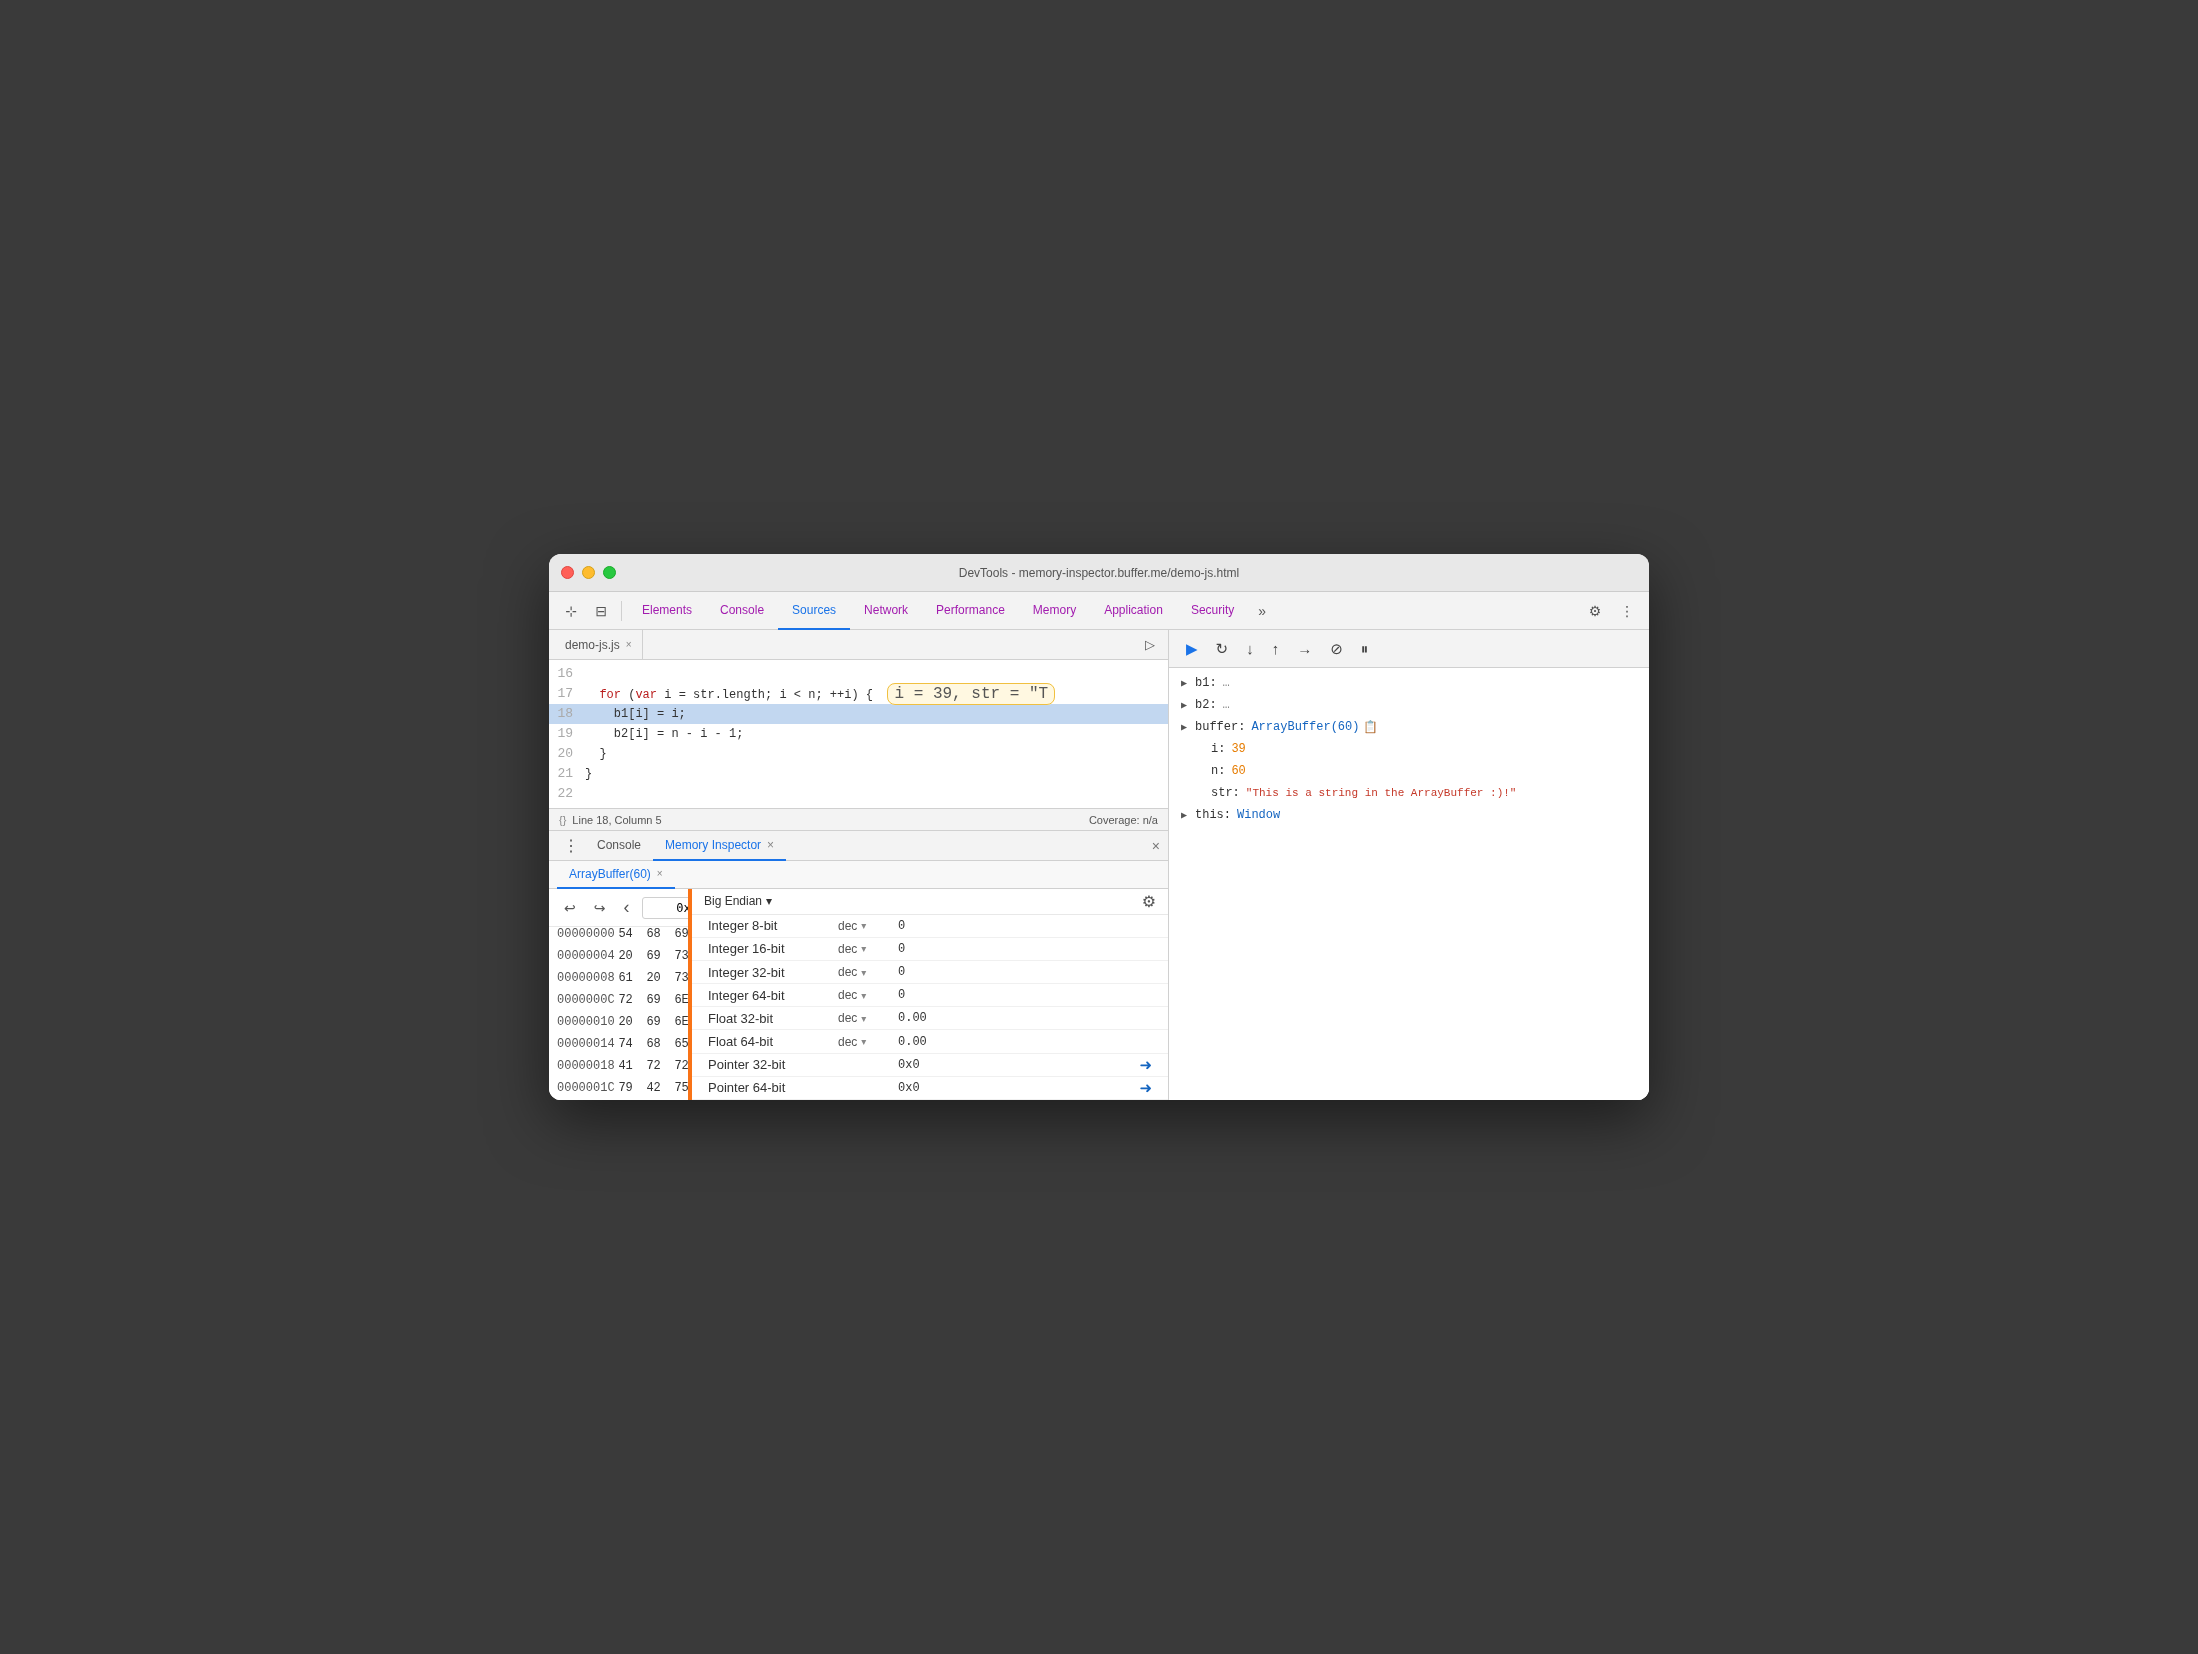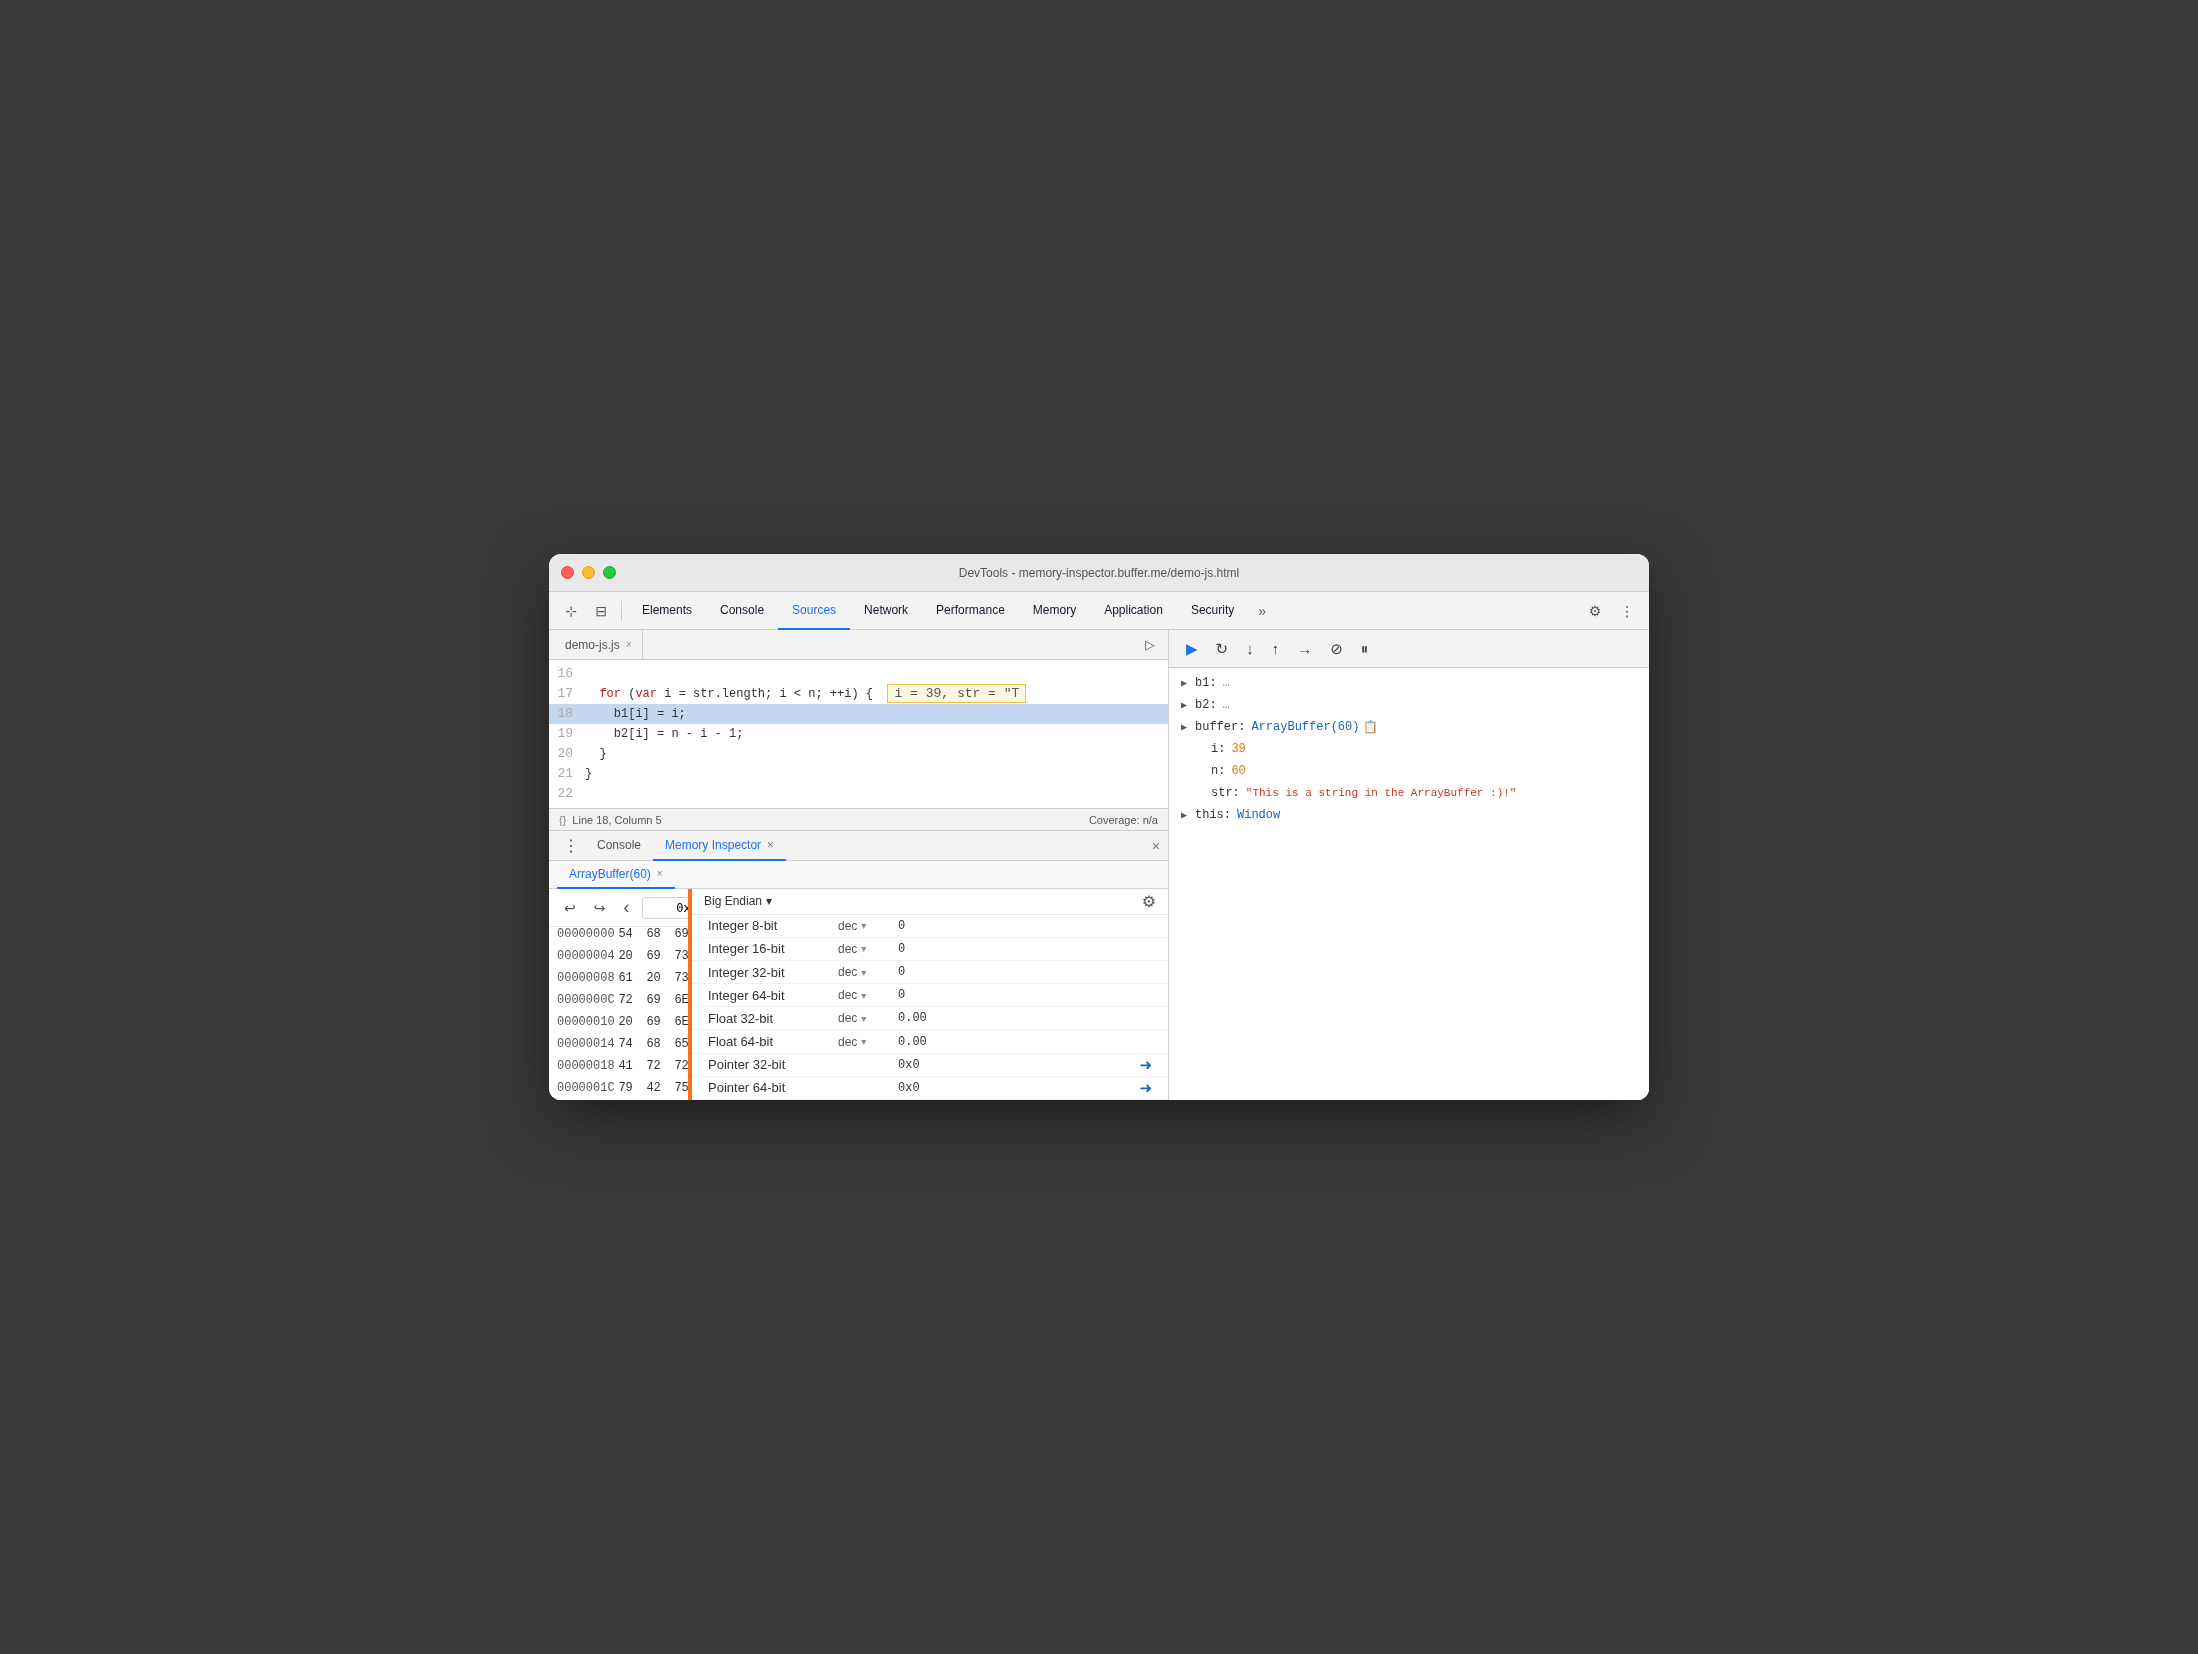--- a/index.html
+++ b/index.html
@@ -84,21 +84,21 @@
       display: flex;
       align-items: center;
       height: 100%;
     }
     .nav-tab {
       padding: 0 14px;
       height: 38px;
       display: flex;
       align-items: center;
       font-size: 12px;
-      color: #0f172a;
+      color: #a21caf;
       cursor: pointer;
       border-bottom: 2px solid transparent;
     }
     .nav-tab.active {
       color: #1a73e8;
       border-bottom: 2px solid #1a73e8;
       font-weight: 500;
     }
     .toolbar-right {
       margin-left: auto;
@@ -196,22 +196,22 @@
     .code-content {
       flex: 1;
       white-space: pre;
       line-height: 20px;
       color: #333;
     }
     .code-content .kw { color: #b91c1c; }
     .debug-tooltip {
       background: #fff8e1;
       border: 1px solid #f0c040;
-      border-radius: 0;
-      font-size: 13px;
+      border-radius: 8px;
+      font-size: 16px;
       padding: 1px 6px;
       color: #555;
       display: inline;
     }
 
     .status-bar {
       background: #f3f3f3;
       border-top: 1px solid #d0d0d0;
       height: 22px;
       display: flex;

